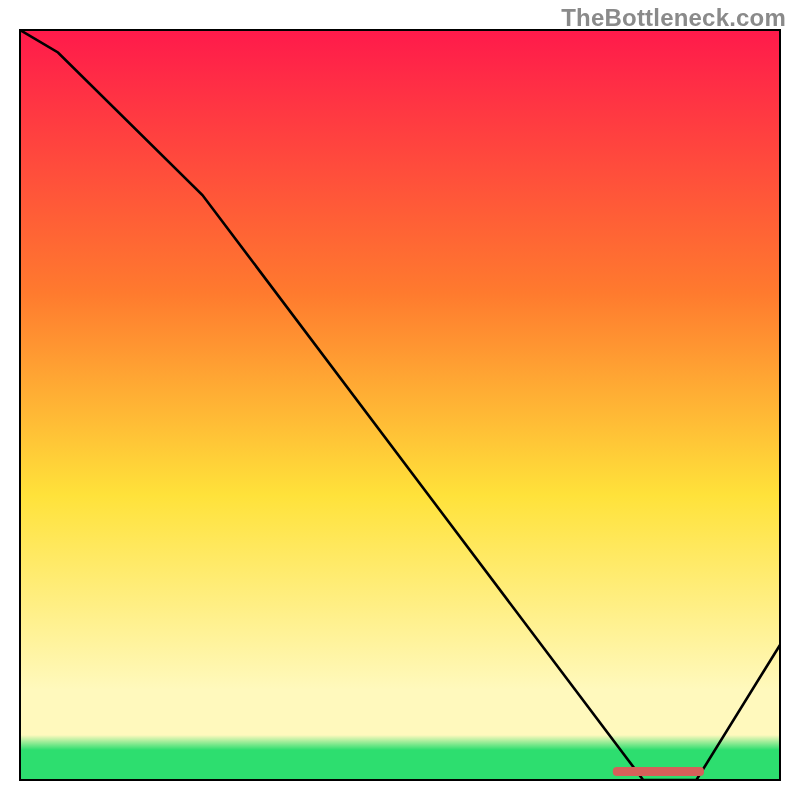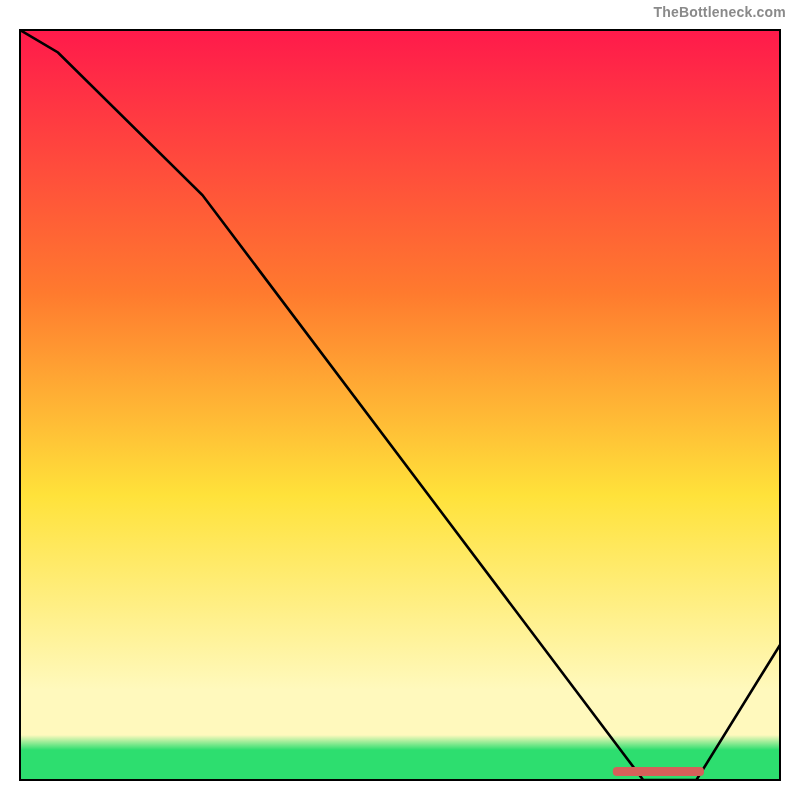--- a/index.html
+++ b/index.html
@@ -13,21 +13,21 @@
   }
   .stage {
     position: relative;
     width: 800px;
     height: 800px;
   }
   .watermark {
     position: absolute;
     top: 4px;
     right: 14px;
-    font-size: 14px;
+    font-size: 24px;
     font-weight: 600;
     color: #8a8a8a;
     letter-spacing: 0.2px;
     user-select: none;
   }
   svg {
     position: absolute;
     left: 0;
     top: 0;
   }

